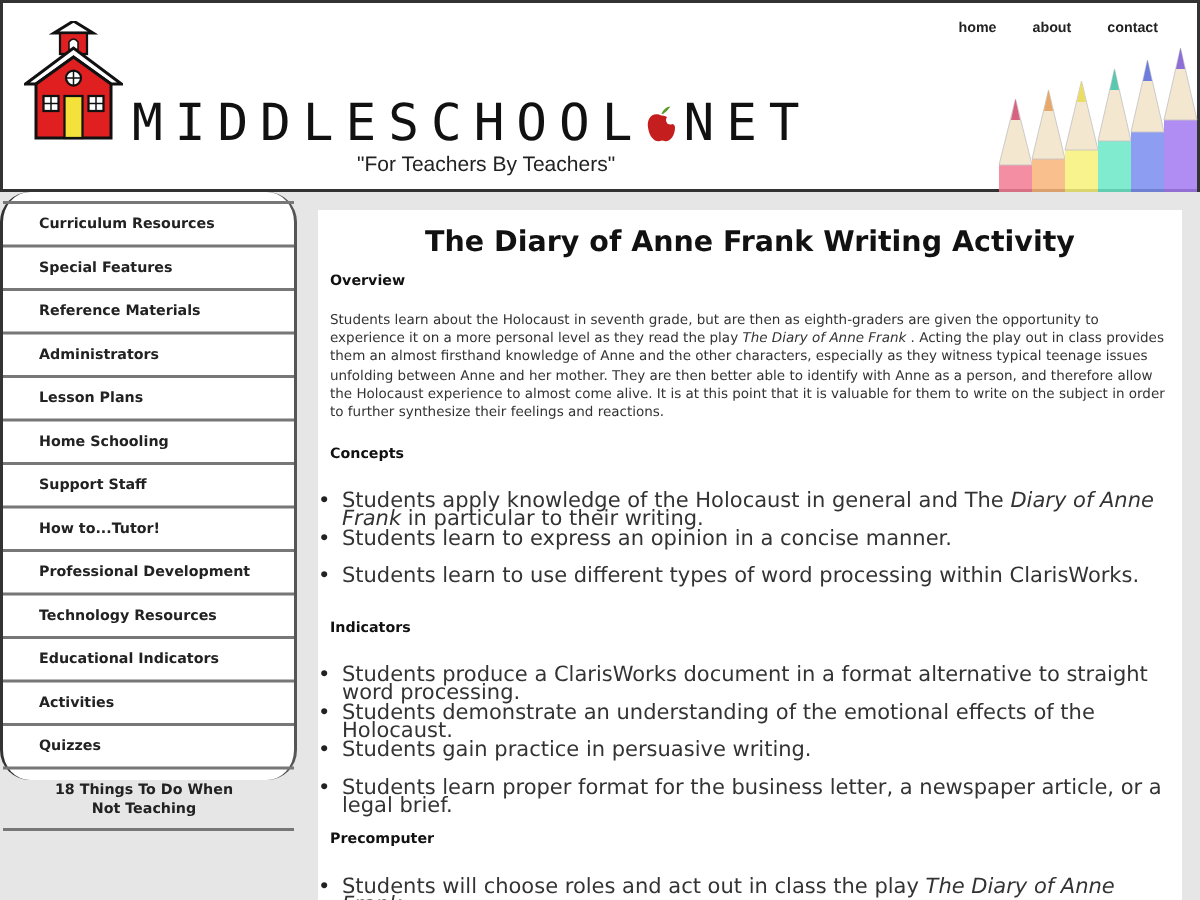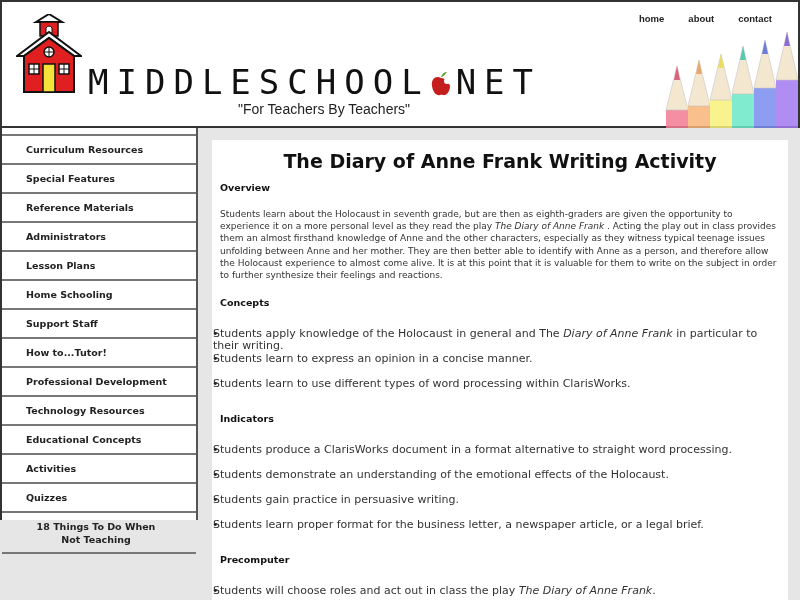--- a/index.html
+++ b/index.html
@@ -23,21 +23,21 @@
   }
   #top-nav { position: absolute; right: 26px; top: 11px; display: flex; gap: 24px; }
   #top-nav a {
     font-family: "Liberation Sans", sans-serif; font-weight: bold; font-size: 9.5px;
     color: #222; text-decoration: none;
   }
   #pencils { position: absolute; left: 662px; top: 28px; width: 136px; height: 98px; }
 
   #sidebar {
     position: absolute; left: 0; top: 128px; width: 198px; height: 392px;
-    background: #fff; border-left: 2px solid #333; border-right: 2px solid #555;
+    background: #fff; border-left: 2px solid #333; border-right: 2px solid #555; border-radius: 20px;
   }
   #sidebar .topgap { height: 8px; border-bottom: 2px solid #777; }
   .nav-item {
     border-bottom: 2px solid #777; padding: 0 0 0 24px;
     font-family: "DejaVu Sans", sans-serif; font-weight: bold; font-size: 9.5px; color: #222;
     height: 29px; display: flex; align-items: center; cursor: pointer; line-height: 13px;
   }
   .nav-item.tall { height: 41px; }
   .nav-item.last { border-bottom: none; height: 28px; margin-top: 48px; }
 
@@ -52,22 +52,22 @@
   .section-head {
     font-family: "DejaVu Sans", sans-serif; font-weight: bold; font-size: 9.5px; color: #111;
     margin-bottom: 15px;
   }
   .para {
     font-family: "DejaVu Sans", sans-serif; font-size: 9px; line-height: 12.2px; color: #333;
     margin-bottom: 16px; width: 560px;
   }
   ul.bullets { list-style: none; margin-bottom: 16px; margin-left: -8px; }
   ul.bullets li {
-    font-family: "DejaVu Sans", sans-serif; font-size: 11px; color: #333;
-    padding-left: 1px; position: relative; height: 25px; line-height: 12px;
+    font-family: "DejaVu Sans", sans-serif; font-size: 14px; color: #333;
+    padding-left: 16px; position: relative; height: 25px; line-height: 12px;
   }
   ul.bullets li::before {
     content: "•"; position: absolute; left: 0; top: 0; color: #222;
   }
   em { font-style: italic; }
 </style>
 </head>
 <body>
 
 <div id="header">
@@ -146,21 +146,21 @@
   <div class="nav-item">Curriculum Resources</div>
   <div class="nav-item">Special Features</div>
   <div class="nav-item">Reference Materials</div>
   <div class="nav-item">Administrators</div>
   <div class="nav-item">Lesson Plans</div>
   <div class="nav-item">Home Schooling</div>
   <div class="nav-item">Support Staff</div>
   <div class="nav-item">How to...Tutor!</div>
   <div class="nav-item">Professional Development</div>
   <div class="nav-item">Technology Resources</div>
-  <div class="nav-item">Educational Concepts</div>
+  <div class="nav-item">Educational Indicators</div>
   <div class="nav-item">Activities</div>
   <div class="nav-item">Quizzes</div>
   <div class="nav-item tall" style="padding-right:30px;text-align:center;">18 Things To Do When Not Teaching</div>
   <div class="nav-item last">More Resources</div>
 </nav>
 
 <main id="content">
   <h1 id="page-title">The Diary of Anne Frank Writing Activity</h1>
 
   <div class="section-head">Overview</div>

